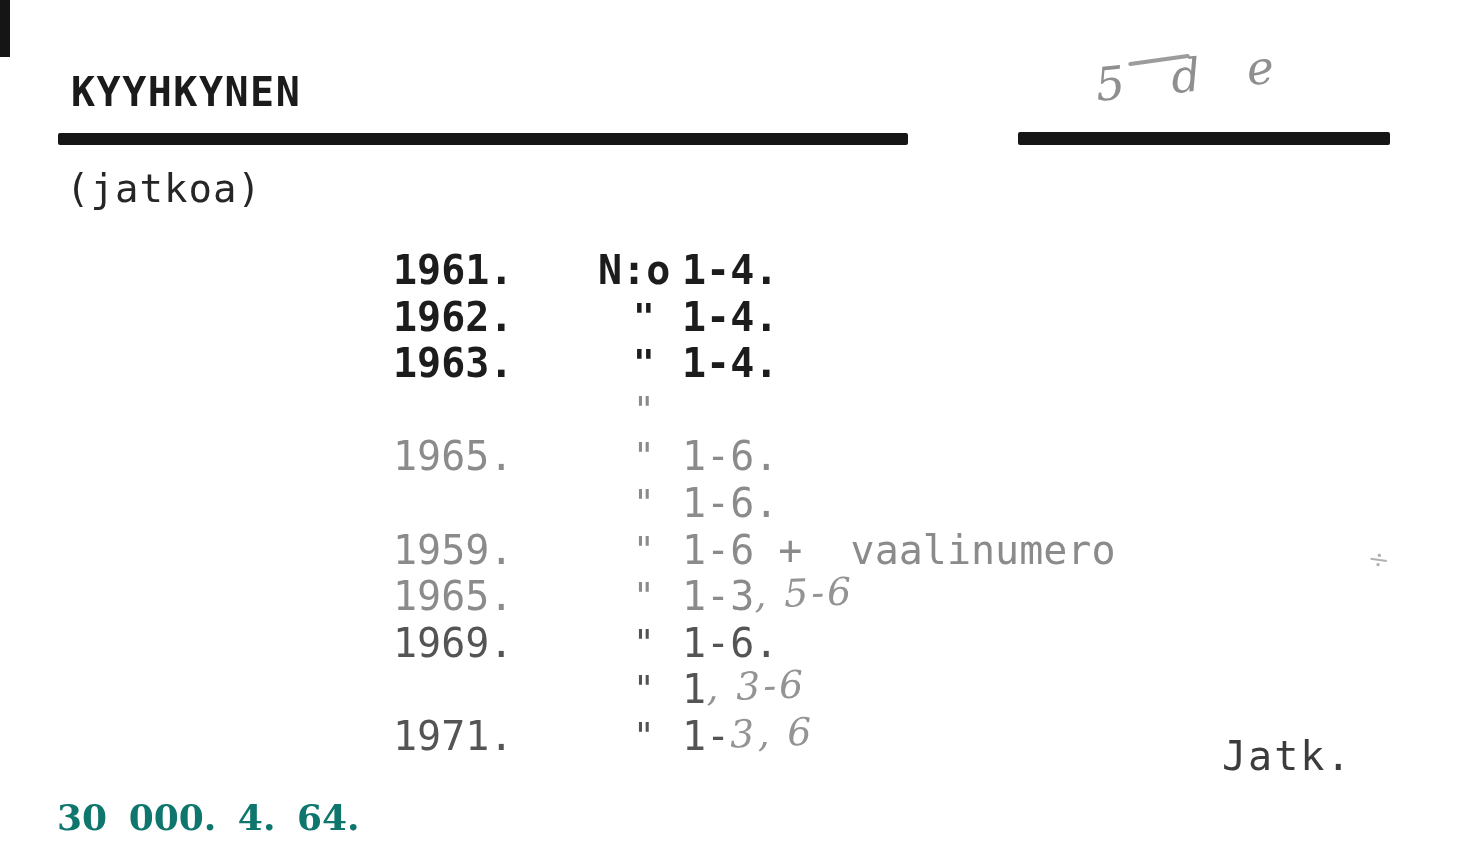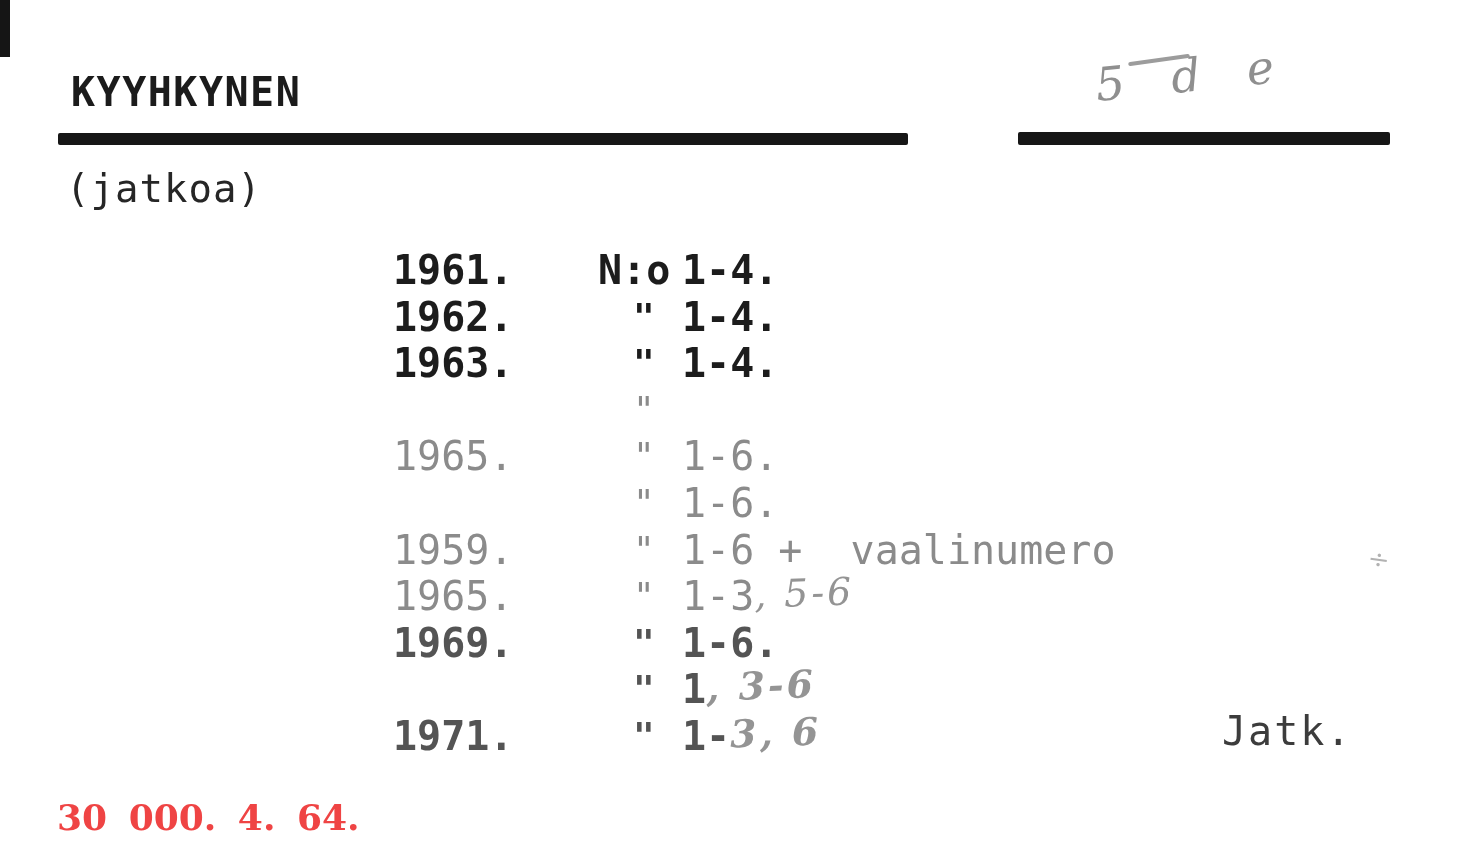--- a/index.html
+++ b/index.html
@@ -65,54 +65,54 @@
     font-size: 40px;
     line-height: 46.6px;
     white-space: pre;
   }
   .year   { left: 393px; }
   .no     { left: 598px; }
   .no.ditto { left: 633px; font-size: 36px; }
   .issues { left: 682px; }
   .tone-dark   { color: #1c1c1c; font-weight: 700; }
   .tone-faint  { color: #8b8b8b; font-weight: 400; }
-  .tone-medium { color: #545454; font-weight: 700; text-align: center; }
+  .tone-medium { color: #545454; font-weight: 400; text-align: center; }
   .hand {
     font-family: "DejaVu Serif", serif;
     font-style: italic;
     font-size: 38px;
     color: #949494;
     display: inline-block;
     transform: translateY(-4px) rotate(-2deg);
     letter-spacing: 3px;
   }
 
   .margin-mark {
     left: 1368px; top: 544px;
     font-size: 26px;
     color: #b2b2b2;
     transform: rotate(8deg);
     font-family: "DejaVu Serif", serif;
   }
 
   .continuation {
-    left: 1222px; top: 711px;
+    left: 1222px; top: 736px;
     font-size: 40px;
     color: #3c3c3c;
     letter-spacing: 2px;
     line-height: 1;
     text-align: center;
   }
 
   .print-code {
     left: 57px; top: 799px;
     font-family: "DejaVu Serif", serif;
     font-weight: 700;
     font-size: 36px;
-    color: #ef4444;
+    color: #0f766e;
     word-spacing: 9px;
     line-height: 1;
     text-align: right;
   }
 </style>
 </head>
 <body>
 
 <div class="page">
 

